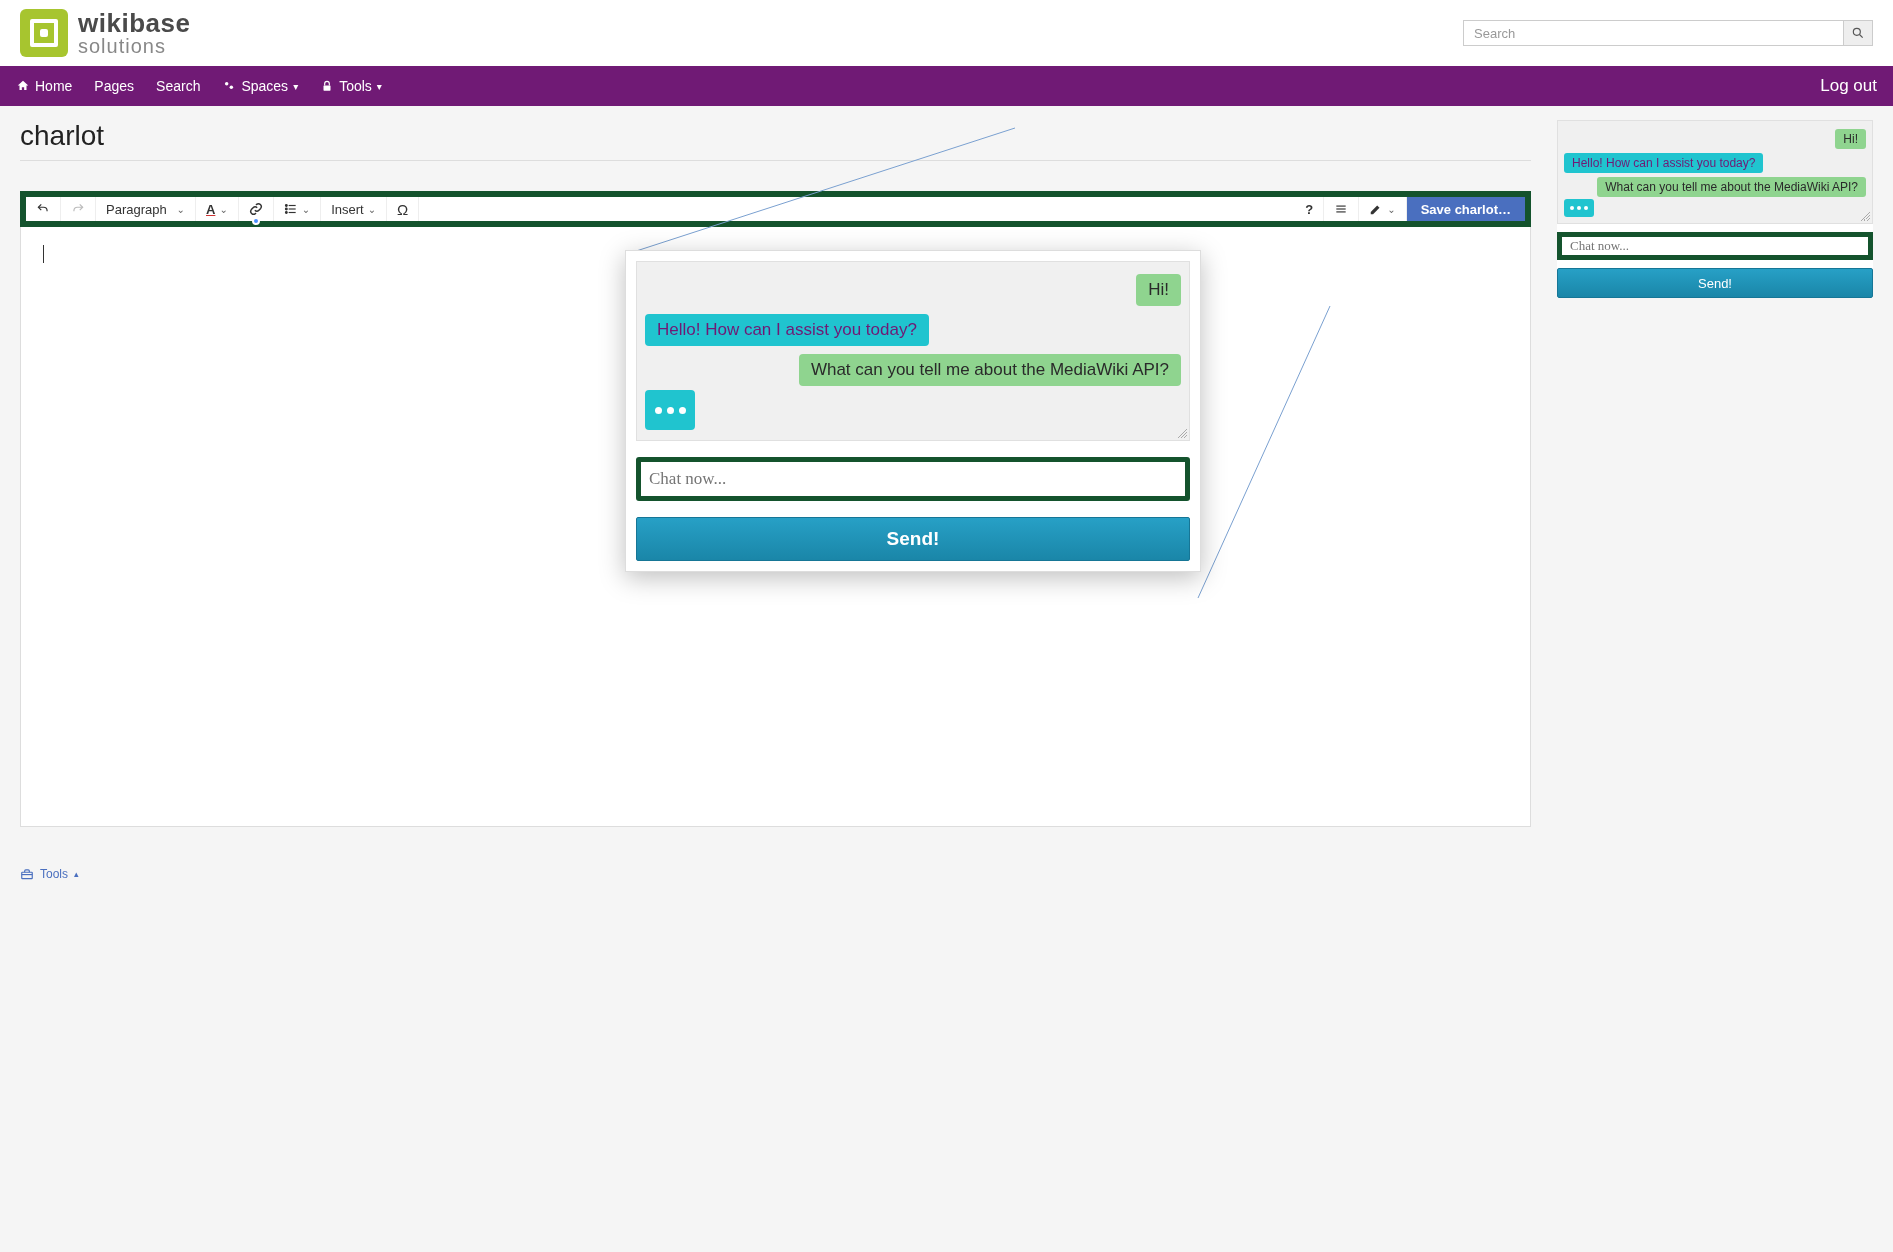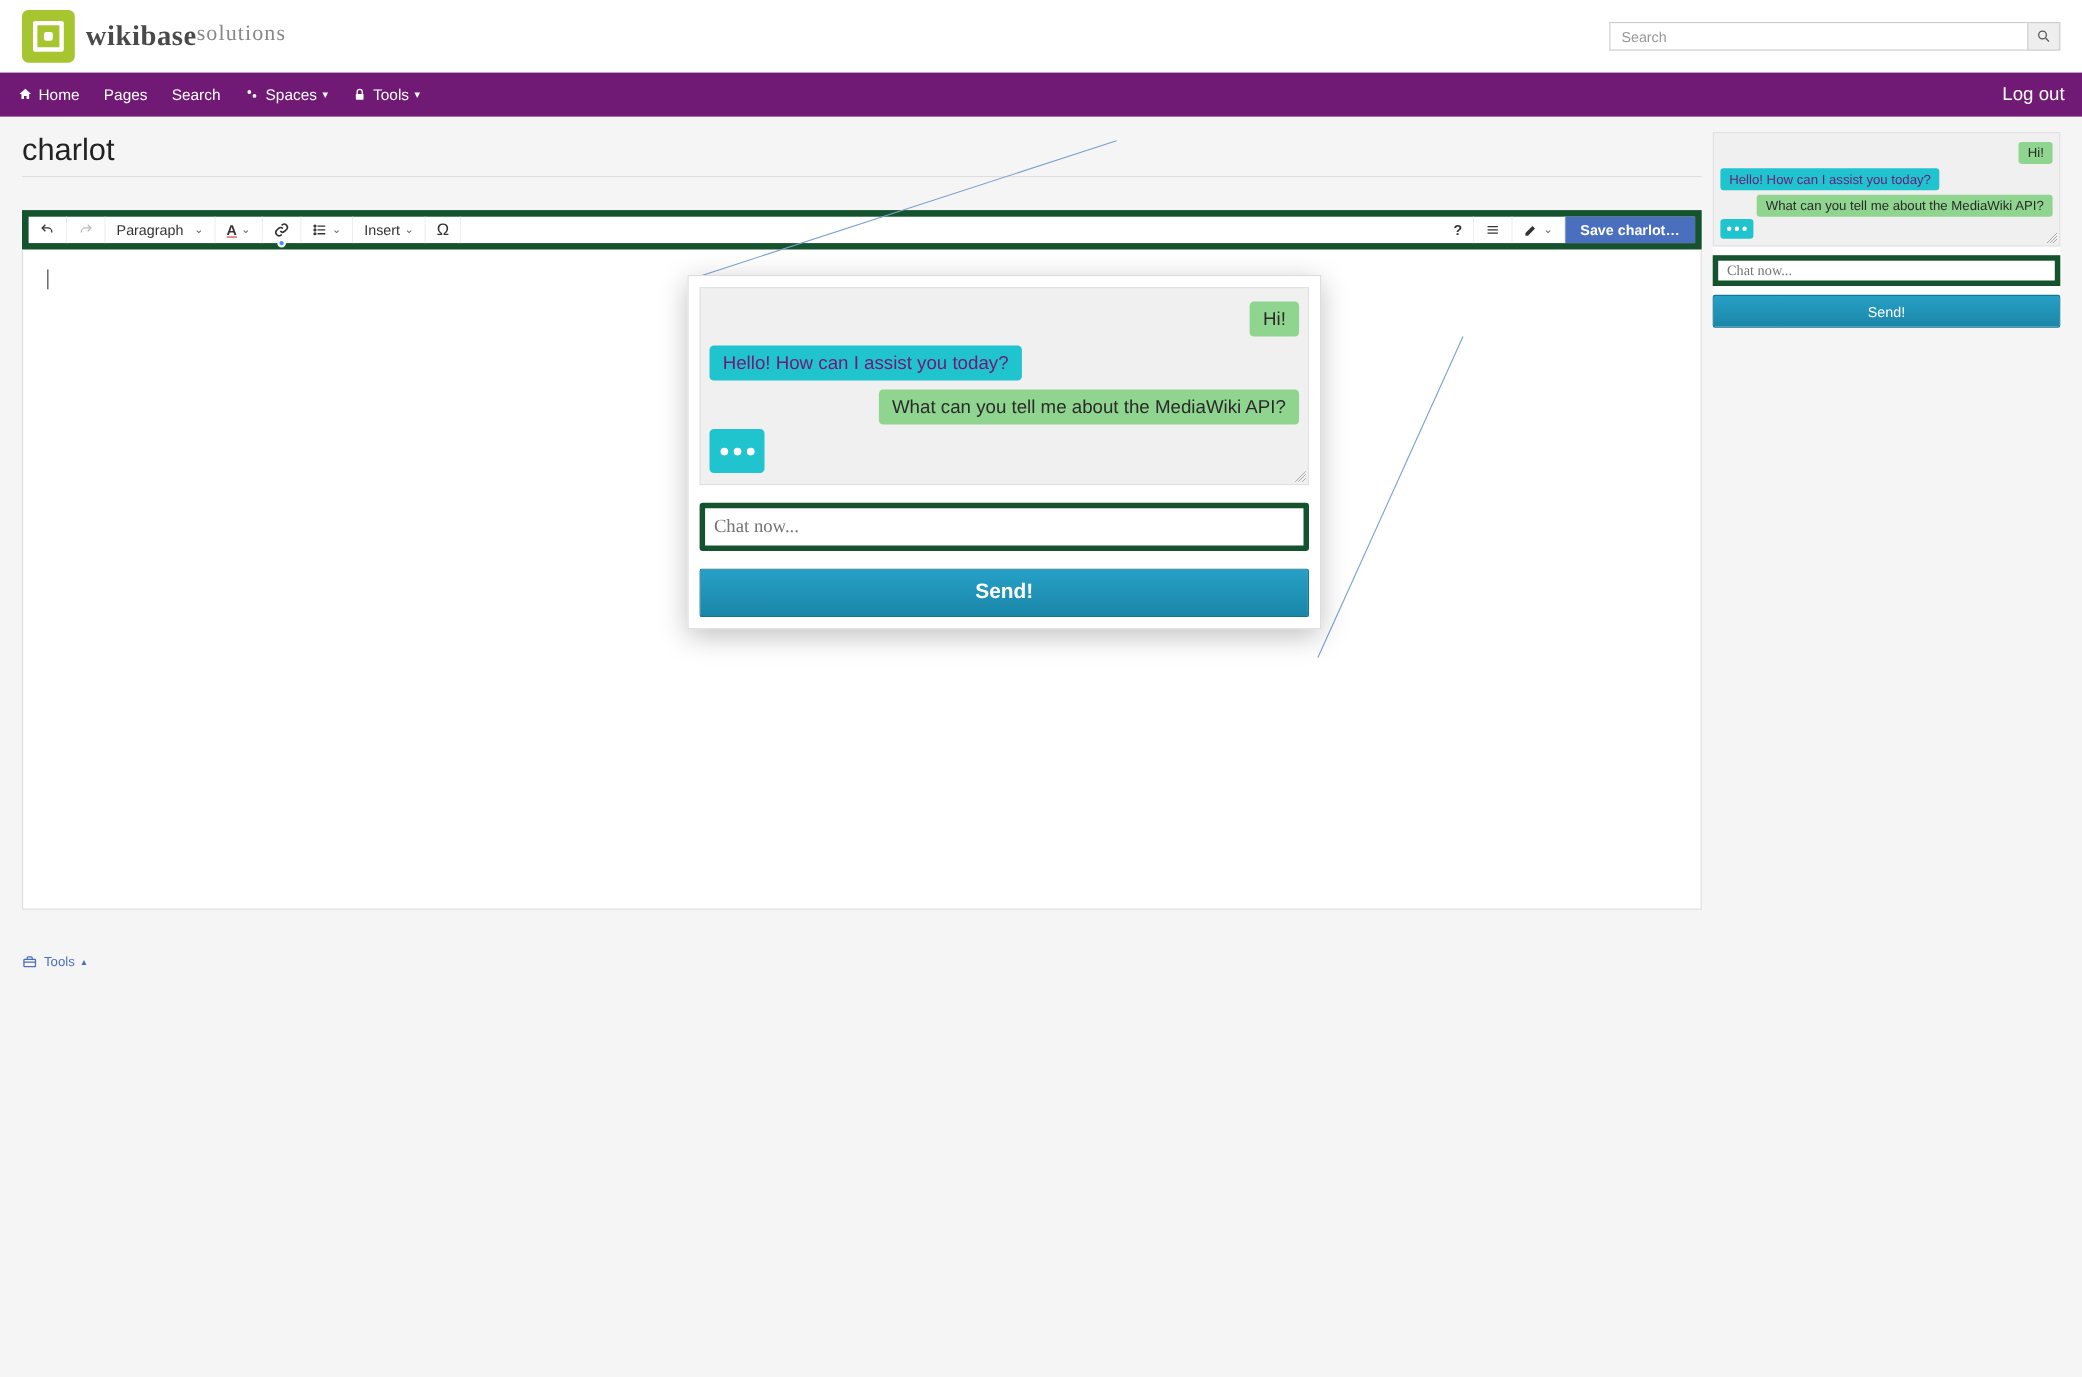--- a/index.html
+++ b/index.html
@@ -37,21 +37,21 @@
     border-radius: 2px;
   }
   .logo-mark::after {
     content:'';
     position:absolute;
     width:8px;height:8px;
     background:#fff;
     border-radius:2px;
     top:20px;left:20px;
   }
-  .logo-text { display: flex; flex-direction: row; line-height: 1; font-family: Liberation Serif, serif; }
+  .logo-text { display: flex; flex-direction: column; line-height: 1; }
   .logo-text .line1 { font-size: 26px; font-weight: 600; color: #4a4a4a; letter-spacing:.5px;}
   .logo-text .line2 { font-size: 20px; font-weight: 300; color: #888; letter-spacing:1px;}
   .search-stack { display: flex; flex-direction: column; gap: 4px; }
   .search-row { display: flex; }
   .search-row input {
     width: 380px; height: 26px;
     border: 1px solid #ccc;
     border-right: none;
     padding: 0 10px; font-size: 13px;
     color:#666;
@@ -81,21 +81,21 @@
     background: #701a75;
   }
   .nav-left { display: flex; gap: 22px; align-items:center;}
   .nav-item { color: #fff; font-size: 14px; cursor: pointer; display:flex;align-items:center;gap:5px;}
   .nav-item .caret { font-size: 10px; }
   .nav-right { font-size: 17px; cursor:pointer;}
   
   .main {
     padding: 14px 20px 0 20px;
     display: flex;
-    gap: 10px;
+    gap: 26px;
     align-items: flex-start;
     justify-content: flex-end;
   }
   .editor-col { flex: 1; min-width: 0; }
   .page-title {
     font-size: 28px;
     font-weight: 400;
     color: #222;
     padding-bottom: 8px;
     border-bottom: 1px solid #ddd;

